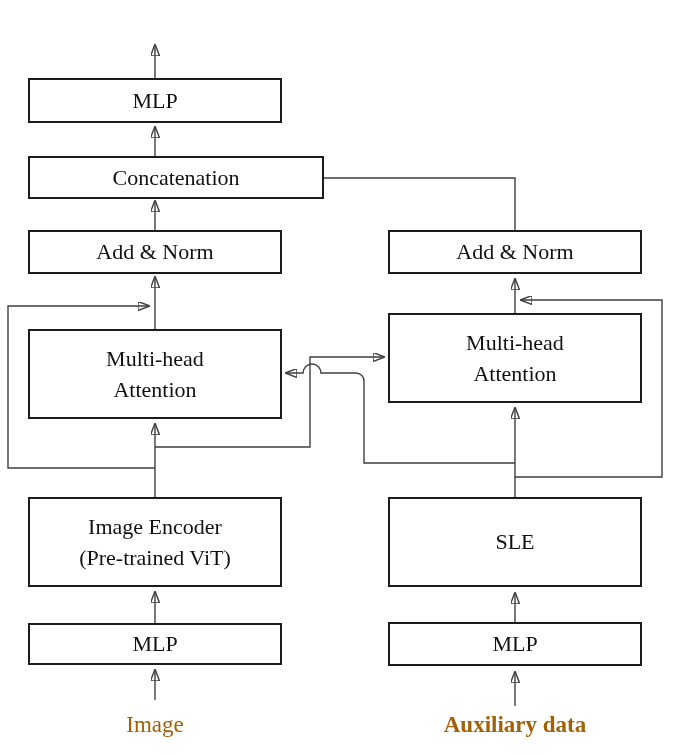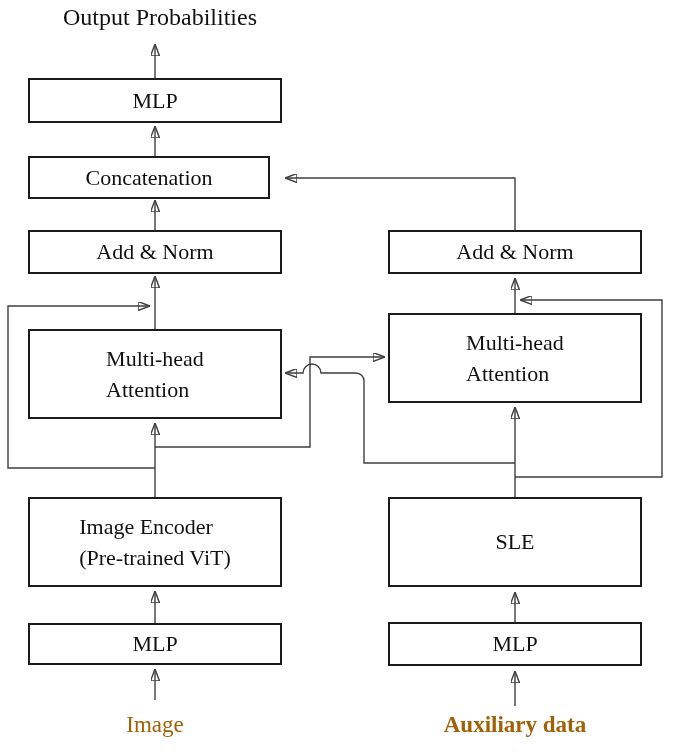--- a/index.html
+++ b/index.html
@@ -29,38 +29,38 @@
     stroke-width: 1.4;
   }
   .box {
     position: absolute;
     box-sizing: border-box;
     background: #ffffff;
     border: 2px solid #1b1b1b;
     display: flex;
     align-items: center;
     justify-content: center;
+    text-align: center;
     font-size: 22px;
     line-height: 1.42;
     white-space: pre-line;
   }
   .box.thick { border-width: 2.5px; }
   .io-label {
     position: absolute;
     text-align: center;
     font-size: 23px;
     color: #a16207;
   }
 </style>
 </head>
 <body>
 
 <div class="stage">
 
-  <div class="title">Output Probabilities</div>
 
   <svg class="wires" width="674" height="755" viewBox="0 0 674 755">
     <defs>
       <marker id="arr" viewBox="0 0 12 9" refX="11" refY="4.5" markerWidth="12" markerHeight="9" markerUnits="userSpaceOnUse" orient="auto">
         <path d="M0,0 L12,4.5 L0,9 Z" fill="#141414" stroke="none"></path>
       </marker>
     </defs>
 
     <path d="M155,78 V45" marker-end="url(#arr)"></path>
     <path d="M155,156 V127" marker-end="url(#arr)"></path>
@@ -78,21 +78,21 @@
     <path d="M515,463 L364,463 L364,381 A8,8 0 0 0 356,373 L321,373 A9,9 0 0 0 303,373 L286,373" marker-end="url(#arr)"></path>
     <path d="M515,230 V178 H286" marker-end="url(#arr)"></path>
     <path d="M515,622 V593" marker-end="url(#arr)"></path>
     <path d="M515,706 V672" marker-end="url(#arr)"></path>
   </svg>
 
   <div class="box" style="left:28px; top:78px; width:254px; height:45px;">
     <span>MLP</span>
   </div>
 
-  <div class="box" style="left:28px; top:156px; width:242px; height:43px;">
+  <div class="box" style="left:28px; top:156px; width:296px; height:43px;">
     <span>Concatenation</span>
   </div>
 
   <div class="box" style="left:28px; top:230px; width:254px; height:44px;">
     <span>Add &amp; Norm</span>
   </div>
 
   <div class="box" style="left:388px; top:230px; width:254px; height:44px;">
     <span>Add &amp; Norm</span>
   </div>

